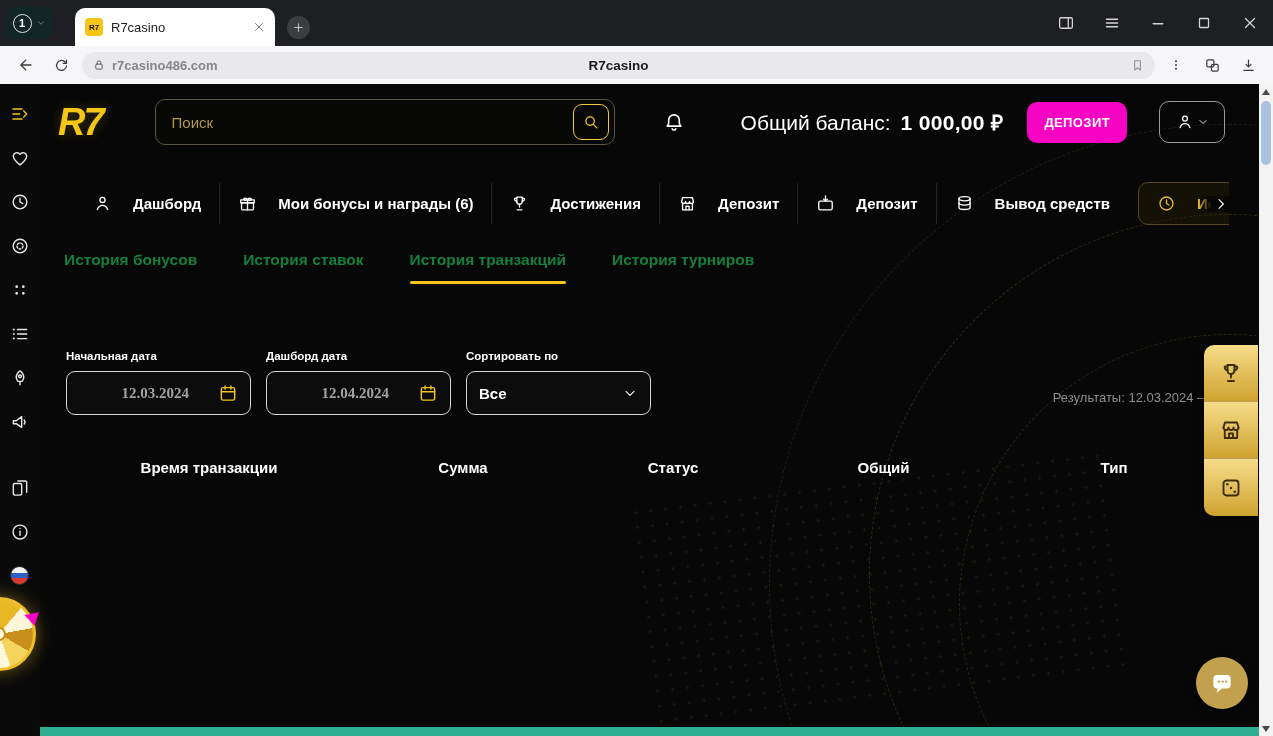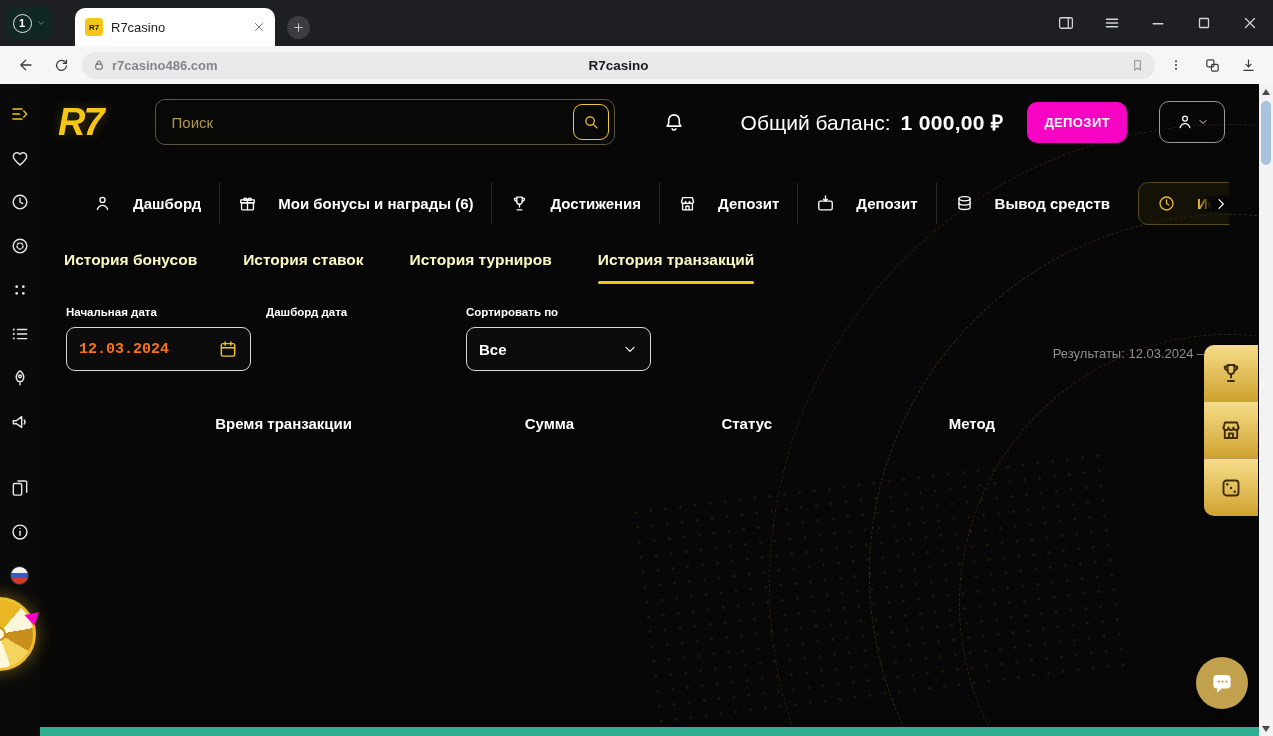--- a/index.html
+++ b/index.html
@@ -64,39 +64,39 @@
   
   .nav-row { position:relative; z-index:1; display:flex; align-items:center; margin:34px 30px 0 35px; white-space:nowrap; overflow:hidden; }
   .nav-item { display:flex; align-items:center; gap:21px; color:#fff; font-size:15px; font-weight:600; padding:11px 18px; cursor:pointer; flex:none; }
   .nav-item + .nav-item { border-left:1px solid #262626; }
   .nav-item svg { width:19px; height:19px; }
   .nav-item.active { color:#e5b93c; border:1px solid #57491c; border-radius:10px; background:rgba(38,30,8,.45); margin:0 10px; }
   .nav-item.active + .nav-item { border-left:none; }
   .nav-more { position:absolute; right:0; top:50%; transform:translateY(-50%); color:#fff; cursor:pointer; background:linear-gradient(90deg, transparent, #070707 40%); padding-left:14px; }
 
   
-  .tabs-row { position:relative; z-index:1; display:flex; gap:46px; margin:26px 0 0 24px; font-size:15.5px; font-weight:bold; color:#fef9c3; }
+  .tabs-row { position:relative; z-index:1; display:flex; gap:46px; margin:26px 0 0 24px; font-size:15.5px; font-weight:bold; color:#15803d; }
   .stab { padding-bottom:15px; position:relative; cursor:pointer; }
   .stab.active::after { content:""; position:absolute; left:0; right:0; bottom:0; height:3px; background:#f2c41c; border-radius:2px; }
 
   
   .filters { position:relative; z-index:1; display:flex; gap:15px; margin:22px 26px 0 26px; }
   .field { width:185px; }
-  .field-label { font-size:11.5px; font-weight:600; color:#fff; margin-bottom:9px; }
+  .field-label { font-size:11.5px; font-weight:600; color:#fff; margin-bottom:9px;margin-top:44px; }
   .field-box { height:44px; background:#0c0c0c; border:1px solid #d8d8d8; border-radius:9px; display:flex; align-items:center; justify-content:space-between; padding:0 12px; color:#fff; cursor:pointer; }
-  .field-box input { width:110px; background:transparent; border:none; outline:none; color:#f97316; font-weight:bold; font-size:15px; font-family:Liberation Mono, monospace; }
+  .field-box input { width:110px; background:transparent; border:none; outline:none; color:#a3a3a3; font-weight:bold; font-size:15px; font-family:Liberation Serif, serif;text-align:right; }
   .field-box .val { font-weight:bold; font-size:15px; }
   .yellow-ic { color:#f2c41c; }
   .white-ic { color:#fff; }
   .results { position:absolute; right:-40px; bottom:10px; color:#8f8f8f; font-size:13px; white-space:nowrap; }
 
   
   .table { position:relative; z-index:1; margin:44px 26px 0 26px; }
   .thead, .trow { display:grid; grid-template-columns:286fr 222fr 198fr 223fr 238fr; text-align:center; align-items:center; }
-  .thead { color:#fff; font-size:15px; font-weight:bold; padding-bottom:22px;text-align:right; }
+  .thead { color:#fff; font-size:15px; font-weight:bold; padding-bottom:22px; }
   .trow { background:#191919; border-radius:10px; height:52px; color:#fff; font-size:15px; font-weight:bold; }
   .amount { color:#00c94c; display:flex; align-items:center; justify-content:center; gap:7px; }
   .coin { width:18px; height:18px; border-radius:50%; background:#2d7fe0; color:#fff; font-size:11px; font-weight:bold; display:inline-flex; align-items:center; justify-content:center; }
 
   
   .quick-panel { position:absolute; top:261px; right:1px; width:54px; border-radius:10px 0 0 10px; overflow:hidden; z-index:8; box-shadow:0 2px 10px rgba(0,0,0,.6); }
   .qp-btn { width:54px; height:57px; background:linear-gradient(180deg,#f6dd8a,#cfa22f); display:flex; align-items:center; justify-content:center; color:#3f2d05; cursor:pointer; border-bottom:1px solid rgba(70,45,0,.35); }
   .qp-btn:last-child { border-bottom:none; }
   .qp-btn svg { width:24px; height:24px; stroke-width:1.9; }
 
@@ -385,56 +385,63 @@
         <div class="nav-more">
           <svg class="ic" width="16" height="16" viewBox="0 0 24 24">
               <path d="M9 5.5l6.5 6.5L9 18.5"></path>
             </svg>
         </div>
       </div>
 
       <div class="tabs-row">
         <div class="stab">История бонусов</div>
         <div class="stab">История ставок</div>
+        <div class="stab active">История транзакций</div>
         <div class="stab">История турниров</div>
-        <div class="stab active">История транзакций</div>
       </div>
 
       <div class="filters">
         <div class="field">
           <div class="field-label">Начальная дата</div>
           <div class="field-box">
             <input type="text" value="12.03.2024" style="">
             <svg class="ic yellow-ic" width="20" height="20" viewBox="0 0 24 24">
                 <rect x="4" y="5.5" width="16" height="15" rx="2"></rect>
                 <path d="M4 10.5h16M8.5 3.5v4M15.5 3.5v4"></path>
               </svg>
           </div>
         </div>
         <div class="field">
           <div class="field-label">Дашборд дата</div>
+          <div class="field-box">
+            <input type="text" value="12.04.2024" style="">
+            <svg class="ic yellow-ic" width="20" height="20" viewBox="0 0 24 24">
+                <rect x="4" y="5.5" width="16" height="15" rx="2"></rect>
+                <path d="M4 10.5h16M8.5 3.5v4M15.5 3.5v4"></path>
+              </svg>
+          </div>
         </div>
         <div class="field">
           <div class="field-label">Сортировать по</div>
           <div class="field-box">
             <span class="val">Все</span>
             <svg class="ic white-ic" width="16" height="16" viewBox="0 0 24 24">
                 <path d="M6 9.5l6 6 6-6"></path>
               </svg>
           </div>
         </div>
         <div class="results">Результаты: 12.03.2024 – 12.04.2024</div>
       </div>
 
       <div class="table">
         <div class="thead">
           <div>Время транзакции</div>
           <div>Сумма</div>
           <div>Статус</div>
-          <div>Метод</div>
+          <div>Общий</div>
           <div>Тип</div>
         </div>
       </div>
 
       <div class="quick-panel">
         <div class="qp-btn">
           <svg class="ic" viewBox="0 0 24 24">
               <path d="M8.5 4h7v5.5a3.5 3.5 0 0 1-7 0V4z"></path>
               <path d="M8.5 5.5H5.8a2.8 2.8 0 0 0 2.9 3.6M15.5 5.5h2.7a2.8 2.8 0 0 1-2.9 3.6"></path>
               <path d="M12 13v3.5M9 20h6"></path>

